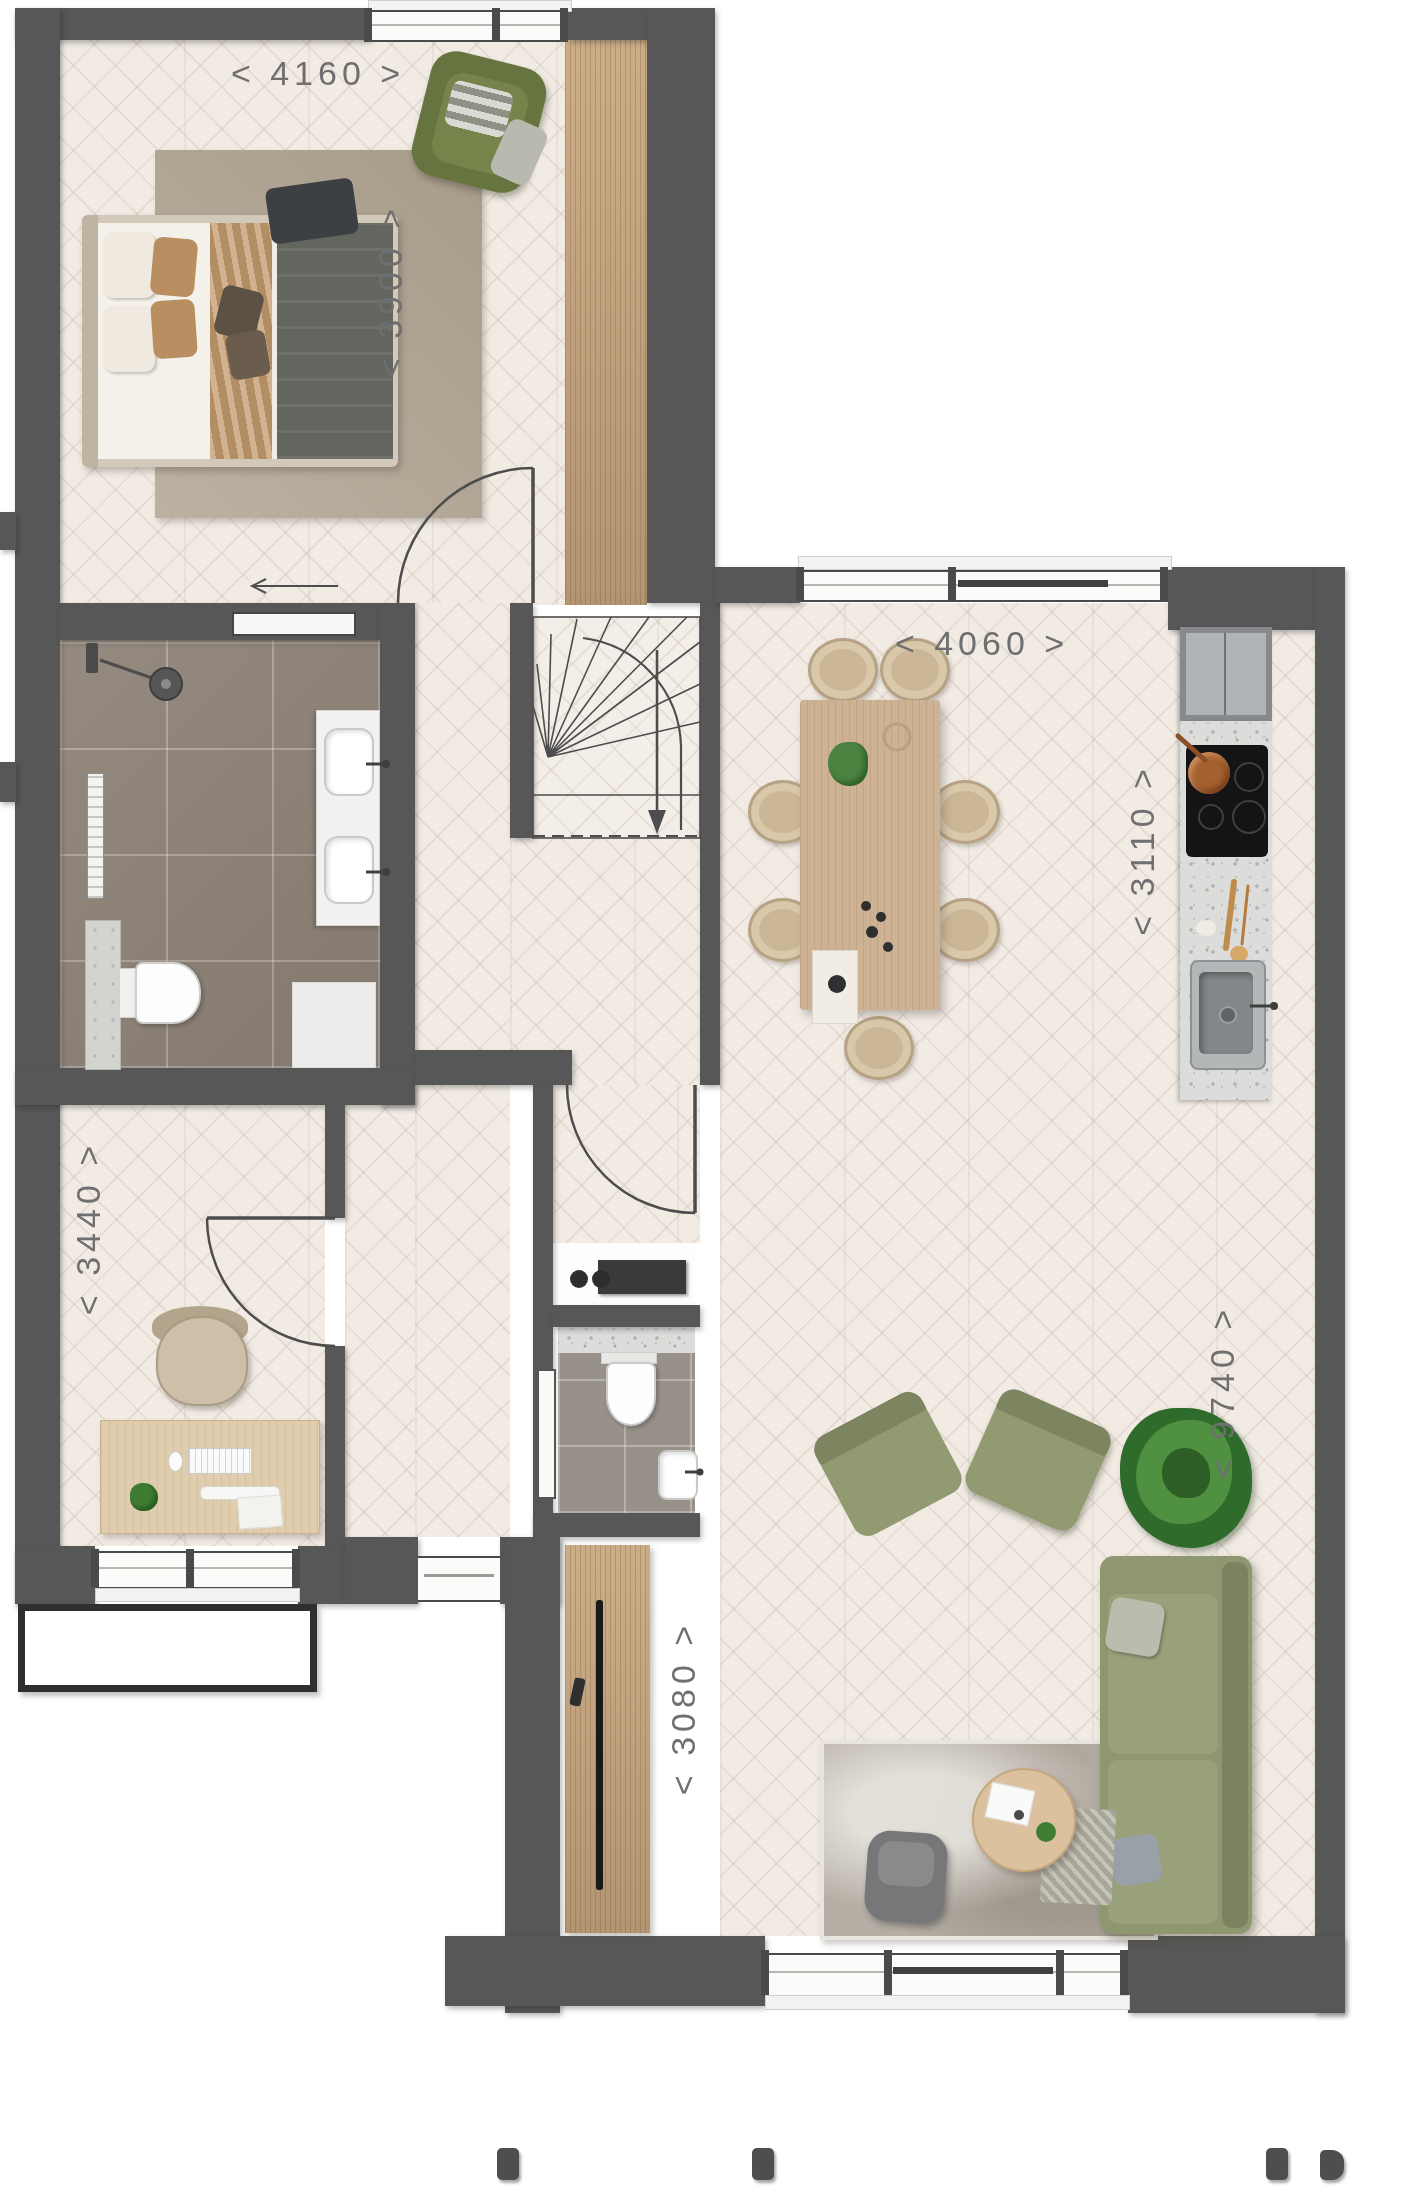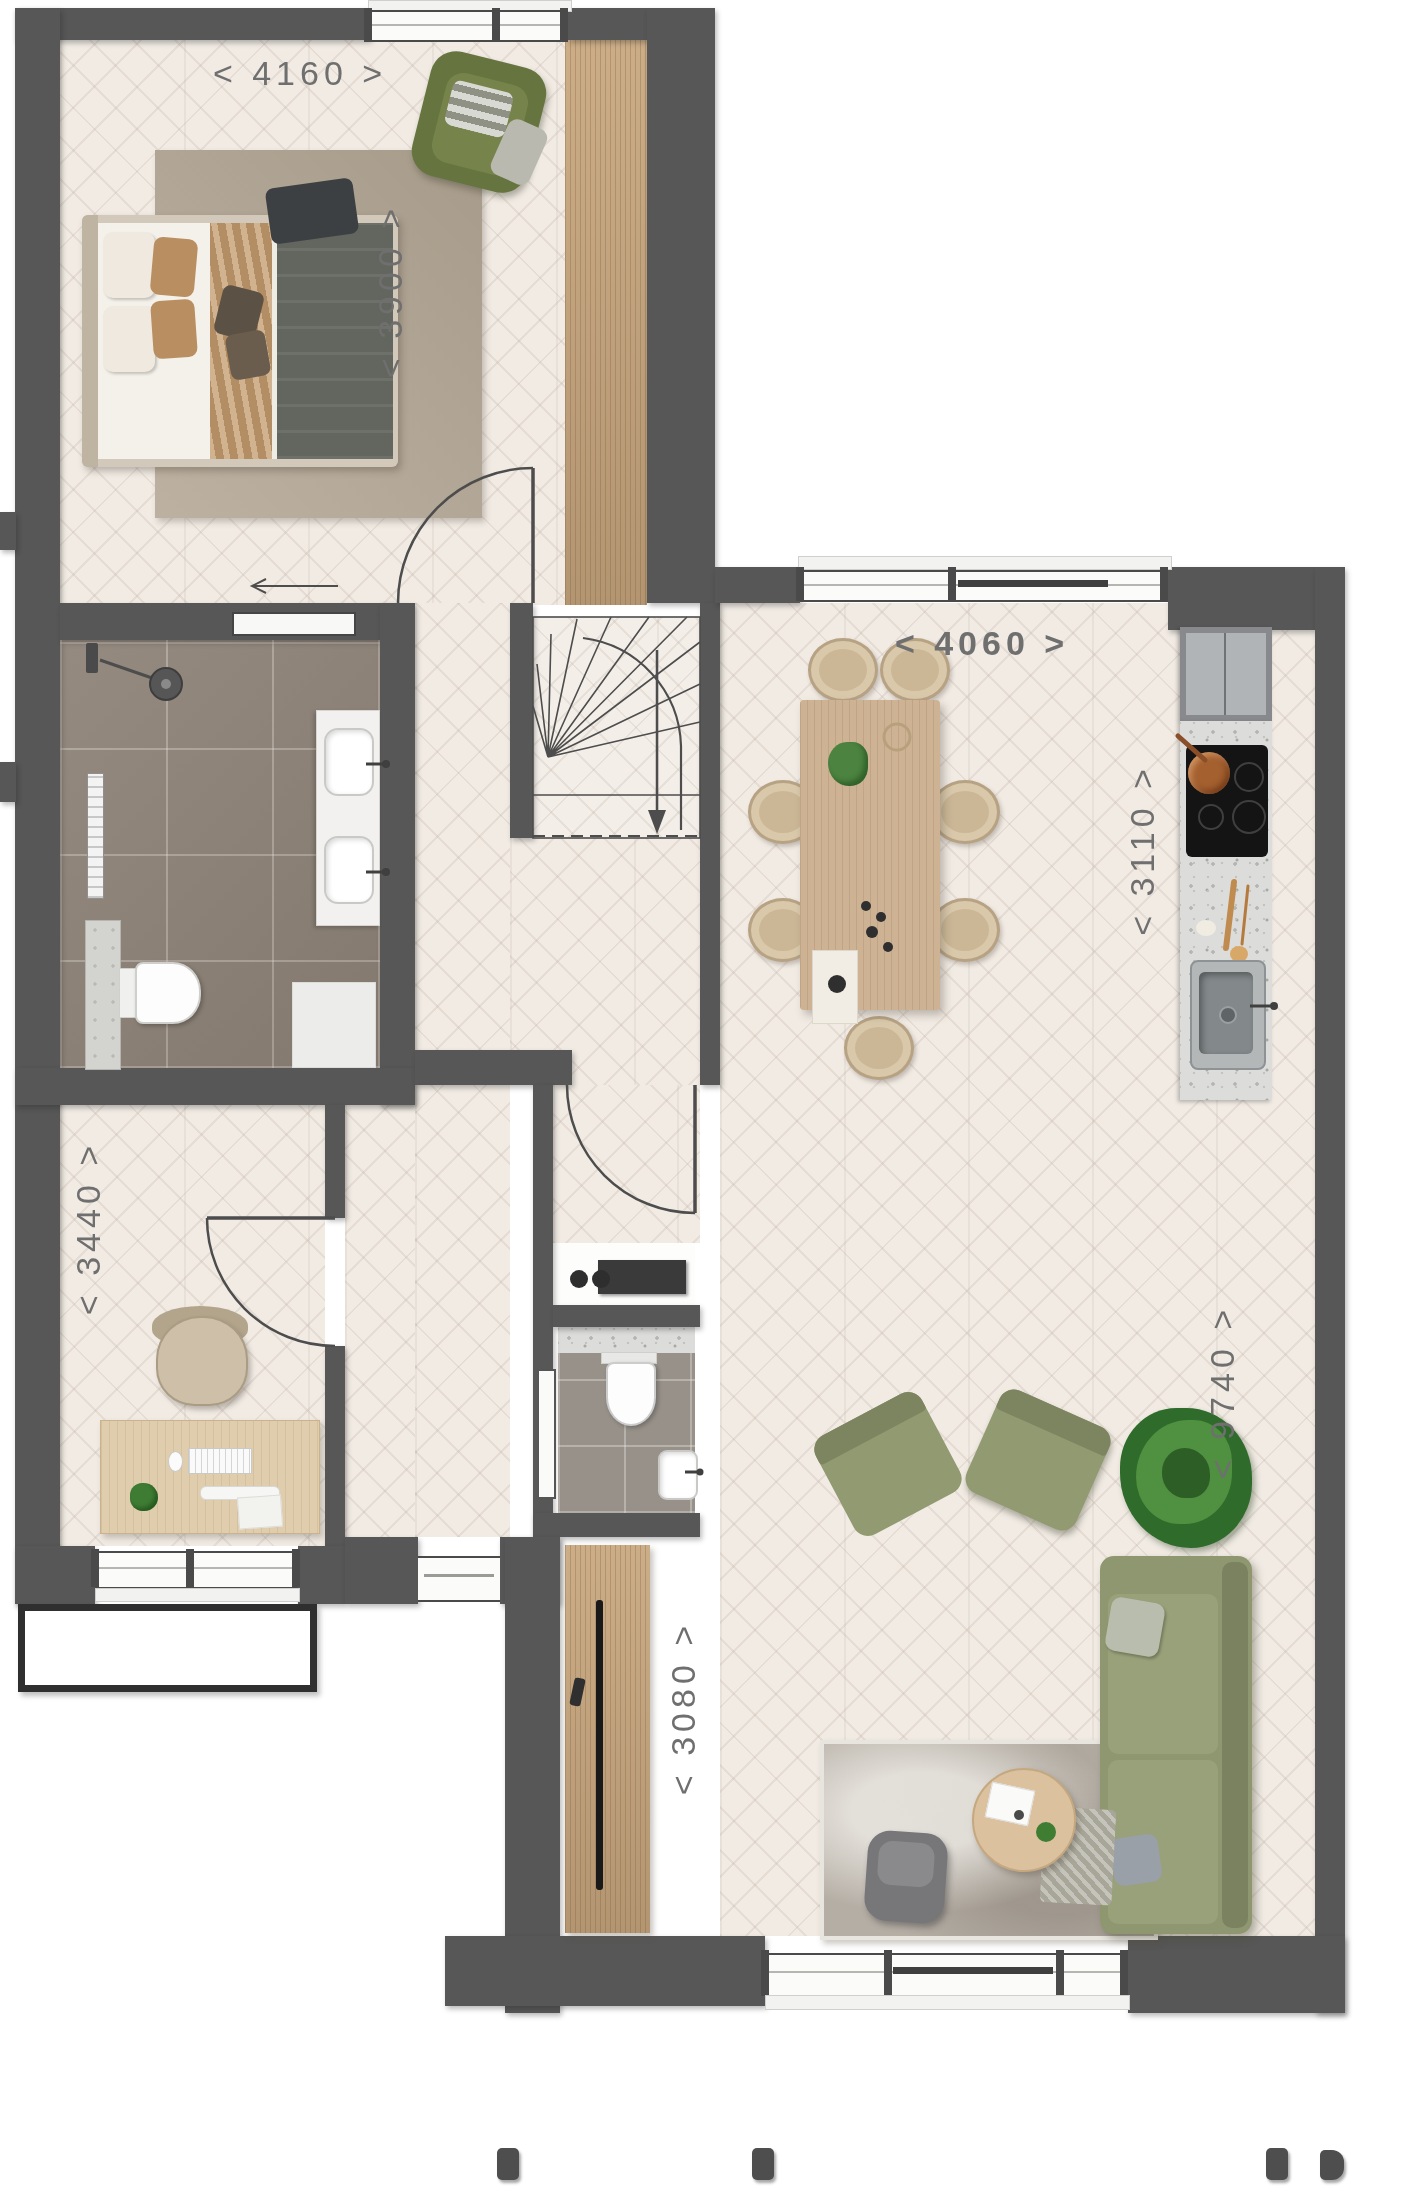--- a/index.html
+++ b/index.html
@@ -224,23 +224,23 @@
   <div class="abs" style="left:988px;top:1786px;width:42px;height:34px;background:#fafaf8;border:1px solid #ddd;transform:rotate(12deg);"></div>
   <div class="abs" style="left:1036px;top:1822px;width:20px;height:20px;background:#3f7d33;border-radius:50%;"></div>
   <div class="abs" style="left:1014px;top:1810px;width:10px;height:10px;background:#4a4a4a;border-radius:50%;"></div>
   <div class="abs" style="left:866px;top:1832px;width:80px;height:90px;background:#77777a;border-radius:22px;transform:rotate(4deg);box-shadow:3px 4px 6px rgba(60,60,60,.45);"></div>
   <div class="abs" style="left:878px;top:1842px;width:56px;height:44px;background:#8a8a8d;border-radius:14px;transform:rotate(4deg);"></div>
 
   <div class="woodv" style="left:565px;top:1545px;width:85px;height:388px;box-shadow:3px 4px 6px rgba(90,80,70,.35);"></div>
   <div class="abs" style="left:596px;top:1600px;width:7px;height:290px;background:#191919;border-radius:3px;"></div>
   <div class="abs" style="left:572px;top:1678px;width:11px;height:28px;background:#2f2f2f;border-radius:3px;transform:rotate(12deg);"></div>
 
-  <div class="dim" style="left:150px;top:52px;">&lt; 4160 &gt;</div>
+  <div class="dim" style="left:168px;top:52px;">&lt; 4160 &gt;</div>
   <div class="dim v" style="left:240px;top:270px;">&lt; 3900 &gt;</div>
-  <div class="dim" style="left:832px;top:622px;font-weight:bold;">&lt; 4060 &gt;</div>
+  <div class="dim" style="left:832px;top:622px;">&lt; 4060 &gt;</div>
   <div class="dim v" style="left:992px;top:829px;">&lt; 3110 &gt;</div>
   <div class="dim v" style="left:-62px;top:1207px;">&lt; 3440 &gt;</div>
   <div class="dim v" style="left:1072px;top:1371px;">&lt; 9740 &gt;</div>
   <div class="dim v" style="left:533px;top:1687px;">&lt; 3080 &gt;</div>
 
   <div class="bmark" style="left:497px;top:2148px;width:22px;height:32px;"></div>
   <div class="bmark" style="left:752px;top:2148px;width:22px;height:32px;"></div>
   <div class="bmark" style="left:1266px;top:2148px;width:22px;height:32px;"></div>
   <div class="bmark" style="left:1320px;top:2150px;width:24px;height:30px;border-radius:5px 12px 12px 5px;"></div>
 

